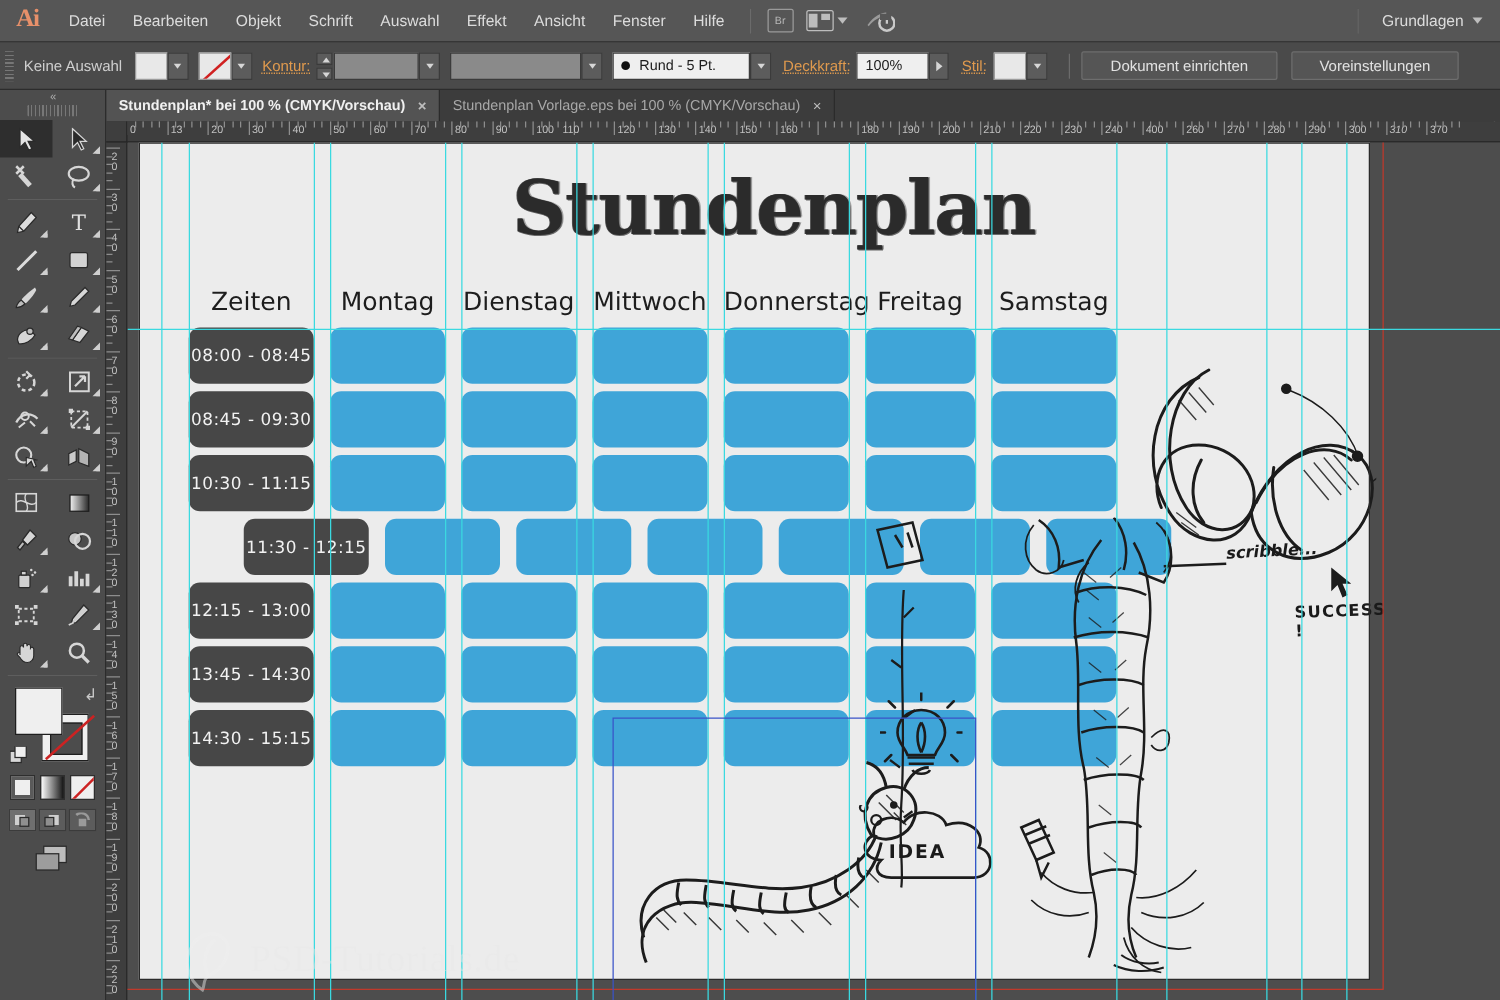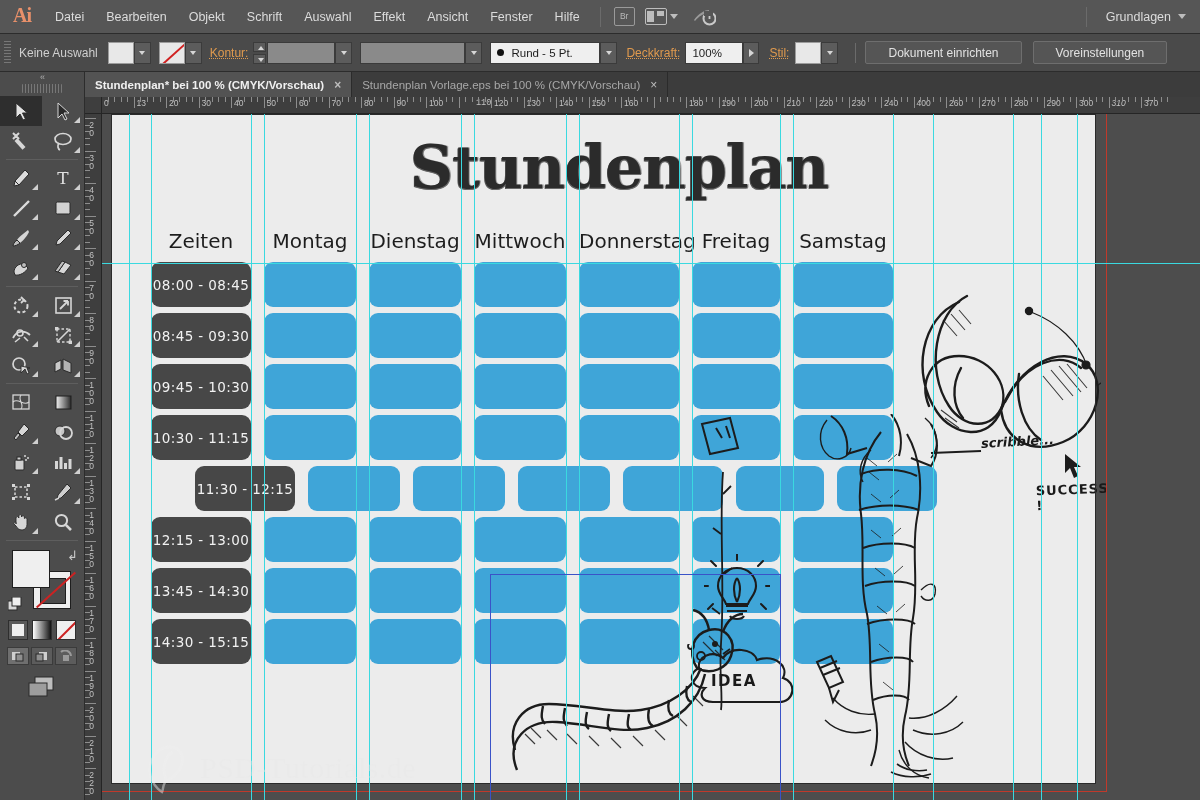--- a/index.html
+++ b/index.html
@@ -647,21 +647,21 @@
       <div class="rh-tick" style="left: 321.5px;"></div>
       <div class="rh-tick" style="left: 328px;"></div>
       <div class="rh-tick" style="left: 334.5px;"></div>
       <div class="rh-tick maj" style="left: 341px;"></div>
       <div class="rh-num" style="left: 341px;">100</div>
       <div class="rh-tick" style="left: 347.5px;"></div>
       <div class="rh-tick" style="left: 354px;"></div>
       <div class="rh-tick" style="left: 360.5px;"></div>
       <div class="rh-tick" style="left: 367px;"></div>
       <div class="rh-tick maj" style="left: 373.5px;"></div>
-      <div class="rh-num" style="left: 388px; font-family: Liberation Mono, monospace;">110</div>
+      <div class="rh-num" style="left: 362px;">110</div>
       <div class="rh-tick" style="left: 380px;"></div>
       <div class="rh-tick" style="left: 386.5px;"></div>
       <div class="rh-tick" style="left: 393px;"></div>
       <div class="rh-tick" style="left: 399.5px;"></div>
       <div class="rh-tick maj" style="left: 406px;"></div>
       <div class="rh-num" style="left: 406px;">120</div>
       <div class="rh-tick" style="left: 412.5px;"></div>
       <div class="rh-tick" style="left: 419px;"></div>
       <div class="rh-tick" style="left: 425.5px;"></div>
       <div class="rh-tick" style="left: 432px;"></div>
@@ -944,29 +944,20 @@
           <div class="grow">
             <div class="tcell" style="width: 100px; margin-right: 13px;">08:45 - 09:30</div>
             <div class="bcell" style="width: 92px; margin-right: 13px;"></div>
             <div class="bcell" style="width: 92px; margin-right: 13px;"></div>
             <div class="bcell" style="width: 92px; margin-right: 13px;"></div>
             <div class="bcell" style="width: 100px; margin-right: 13px;"></div>
             <div class="bcell" style="width: 88px; margin-right: 13px;"></div>
             <div class="bcell" style="width: 100px; margin-right: 13px;"></div>
           </div>
           <div class="grow">
-            <div class="tcell" style="width: 100px; margin-right: 13px;">09:45 - 10:30</div>
-            <div class="bcell" style="width: 92px; margin-right: 13px;"></div>
-            <div class="bcell" style="width: 92px; margin-right: 13px;"></div>
-            <div class="bcell" style="width: 92px; margin-right: 13px;"></div>
-            <div class="bcell" style="width: 100px; margin-right: 13px;"></div>
-            <div class="bcell" style="width: 88px; margin-right: 13px;"></div>
-            <div class="bcell" style="width: 100px; margin-right: 13px;"></div>
-          </div>
-          <div class="grow">
             <div class="tcell" style="width: 100px; margin-right: 13px;">10:30 - 11:15</div>
             <div class="bcell" style="width: 92px; margin-right: 13px;"></div>
             <div class="bcell" style="width: 92px; margin-right: 13px;"></div>
             <div class="bcell" style="width: 92px; margin-right: 13px;"></div>
             <div class="bcell" style="width: 100px; margin-right: 13px;"></div>
             <div class="bcell" style="width: 88px; margin-right: 13px;"></div>
             <div class="bcell" style="width: 100px; margin-right: 13px;"></div>
           </div>
           <div class="grow">
             <div class="tcell" style="width: 100px; margin-right: 13px; margin-left: 44px;">11:30 - 12:15</div>

